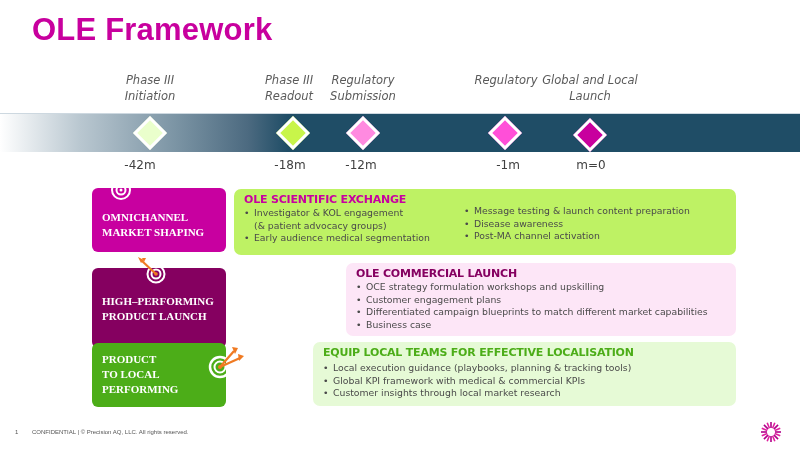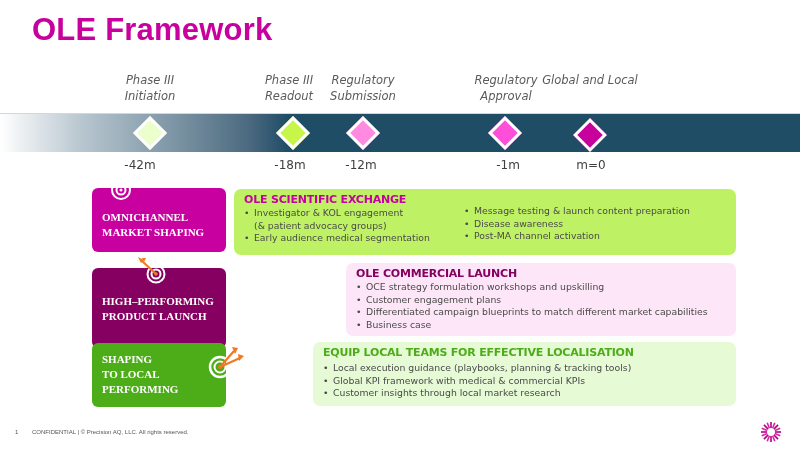--- a/index.html
+++ b/index.html
@@ -35,24 +35,24 @@
 <div class="ms-label" style="left:289px; top:72px;">
   <div>Phase III</div>
   <div>Readout</div>
 </div>
 <div class="ms-label" style="left:363px; top:72px;">
   <div>Regulatory</div>
   <div>Submission</div>
 </div>
 <div class="ms-label" style="left:506px; top:72px;">
   <div>Regulatory</div>
-  <div>Approval</div>
 </div>
 <div class="ms-label" style="left:590px; top:72px; width:130px;">
   <div>Global and Local</div>
+  <div>Launch</div>
 </div>
 
 <div class="band-top"></div>
 <div class="band"></div>
 
 <div class="diamond" style="left: 150px; top: 133px; background: rgb(234, 255, 204);"></div>
 <div class="diamond" style="left: 293px; top: 133px; background: rgb(200, 245, 74);"></div>
 <div class="diamond" style="left: 363px; top: 133px; background: rgb(255, 138, 224);"></div>
 <div class="diamond" style="left: 505px; top: 133px; background: rgb(255, 79, 216);"></div>
 <div class="diamond" style="left: 590px; top: 135px; background: rgb(200, 0, 158);"></div>
@@ -94,21 +94,21 @@
   <svg class="target" style="left:114px; top:2px;" width="40" height="40" viewBox="0 0 40 40">
     <circle cx="14" cy="22" r="10" fill="none" stroke="#ffffff" stroke-width="2.5"></circle>
     <circle cx="14" cy="22" r="5.5" fill="none" stroke="#ffffff" stroke-width="2"></circle>
     <circle cx="14" cy="22" r="2" fill="#f07a22"></circle>
     <line x1="14" y1="22" x2="28" y2="6" stroke="#f07a22" stroke-width="2.2"></line>
     <line x1="14" y1="22" x2="34" y2="13" stroke="#f07a22" stroke-width="2.2"></line>
     <path d="M26 2 L32 3 L29 9 Z" fill="#f07a22"></path>
     <path d="M32 9 L38 11 L33 16 Z" fill="#f07a22"></path>
   </svg>
   <div class="ptxt" style="top:9px;">
-    <div>SHAPING</div>
+    <div>PRODUCT</div>
     <div>TO LOCAL</div>
     <div>PERFORMING</div>
   </div>
 </div>
 
 <div class="card" style="left:234px; top:189px; width:502px; height:66px; background:#bef264;">
   <h3 style="color:#c800a0;">OLE SCIENTIFIC EXCHANGE</h3>
   <div style="display:flex;">
     <ul style="width:220px;">
       <li>Investigator &amp; KOL engagement</li>

